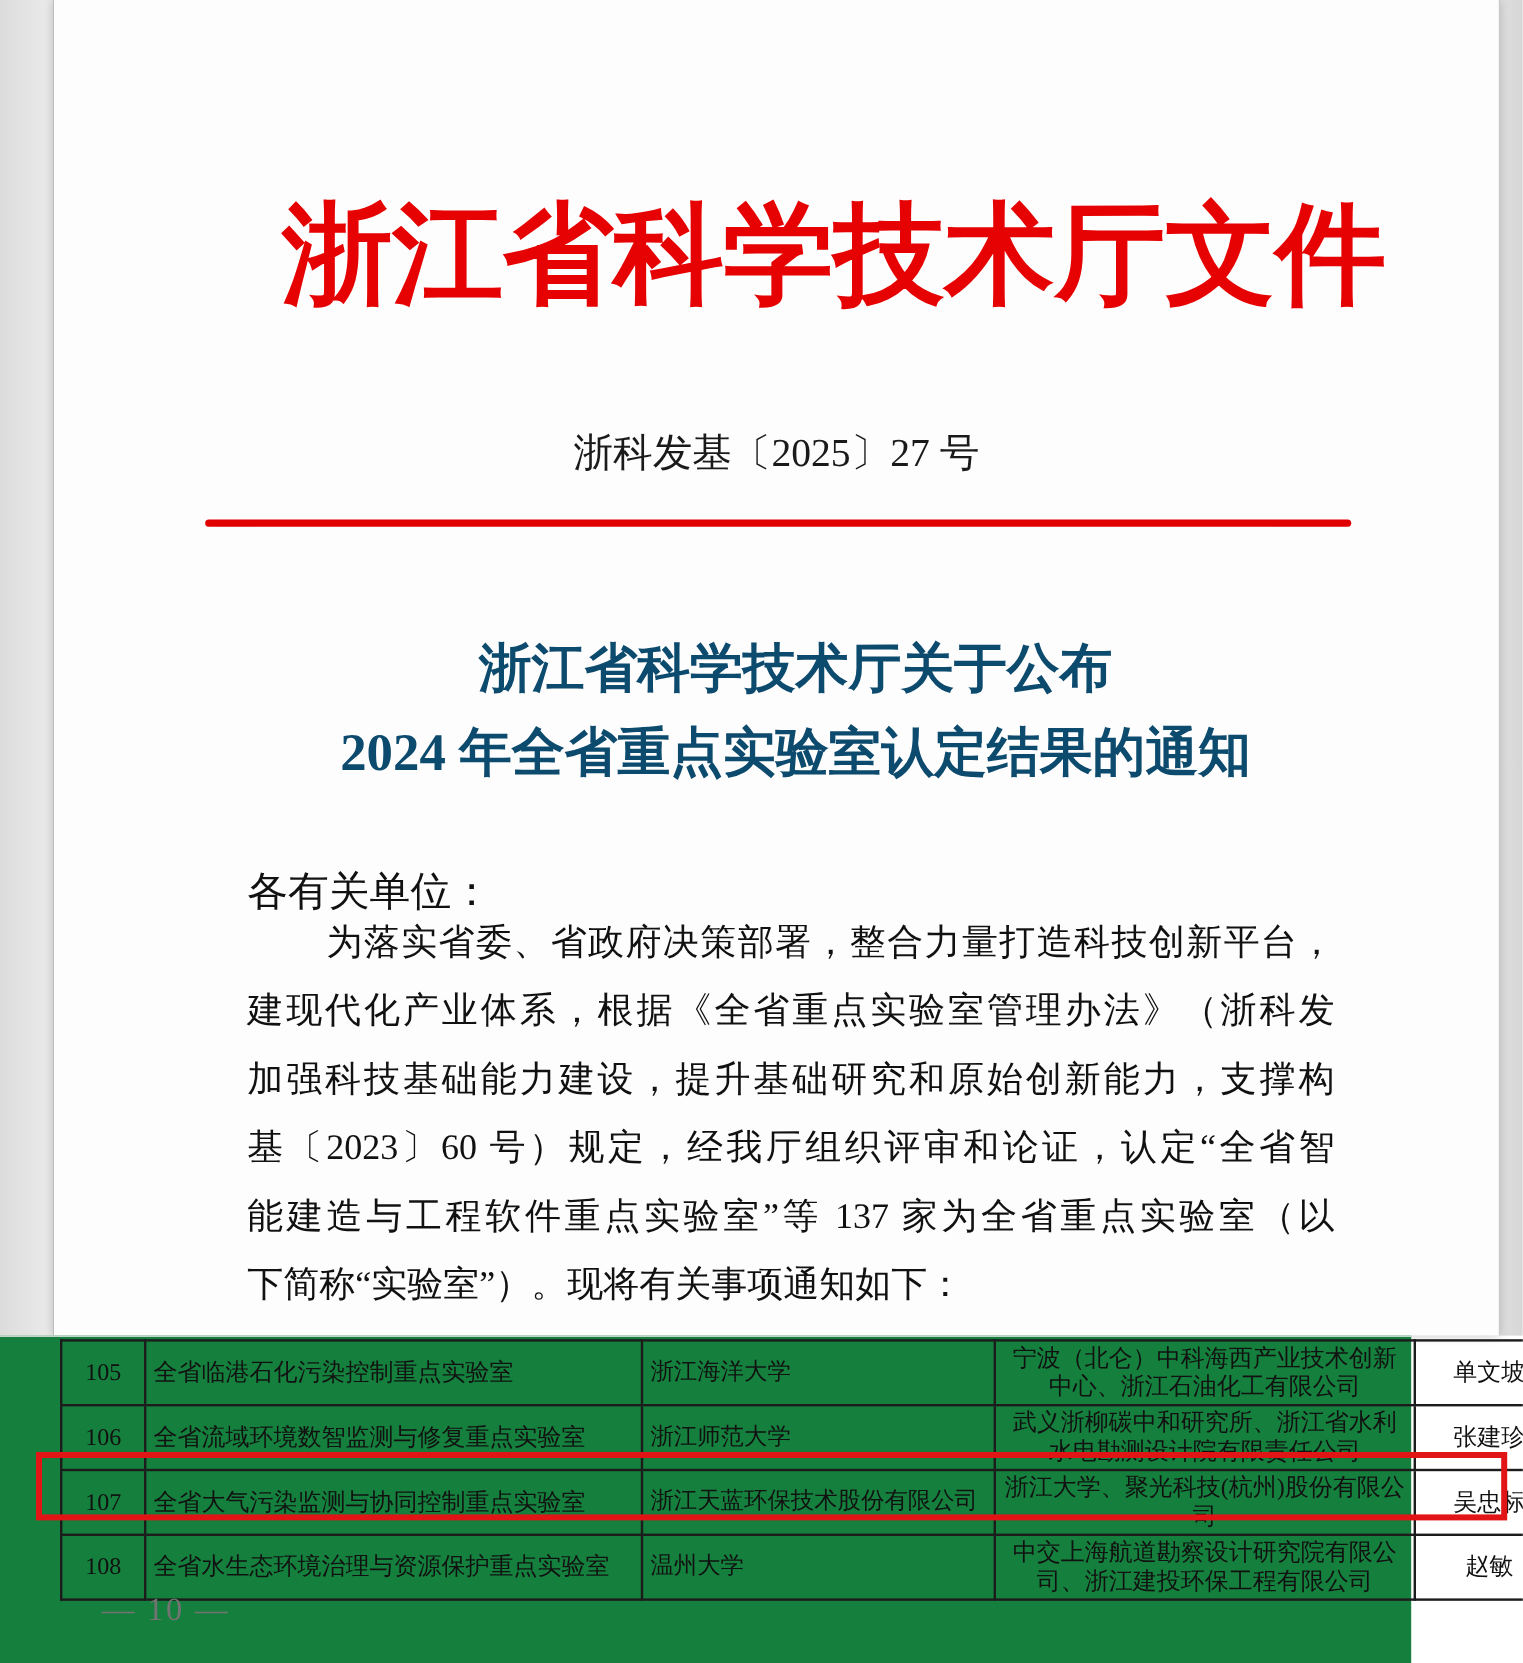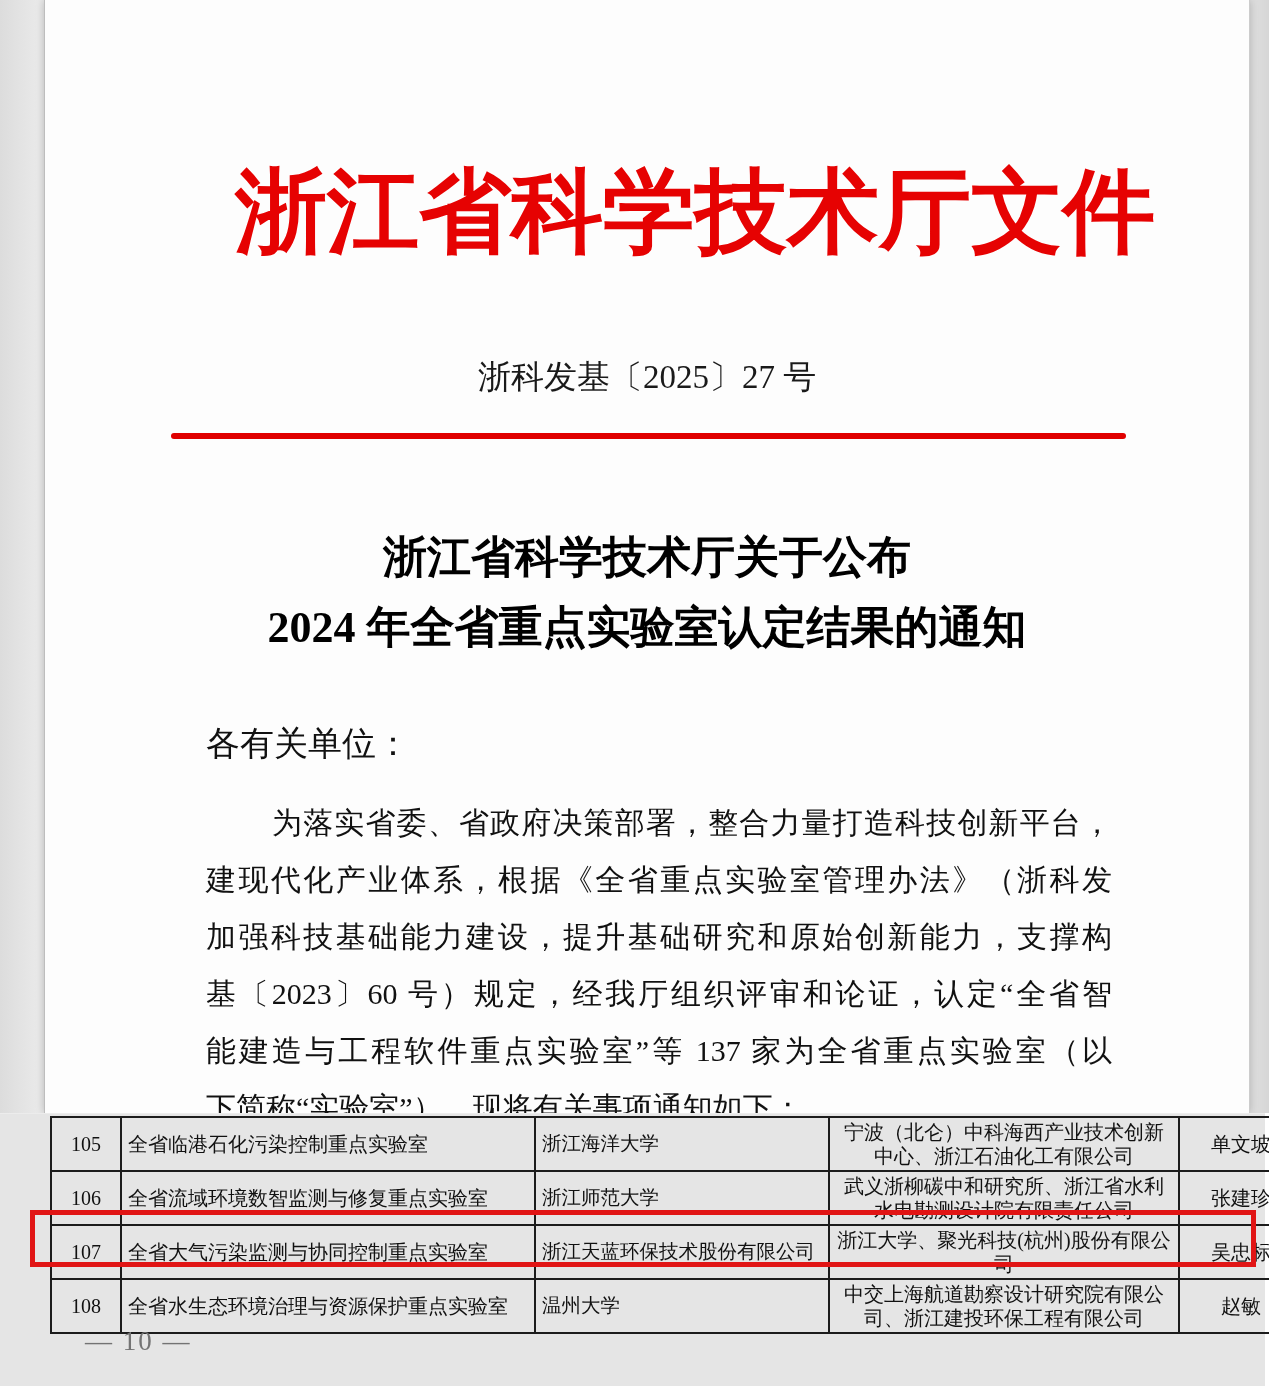--- a/index.html
+++ b/index.html
@@ -59,61 +59,61 @@
   .red-divider {
     position: absolute;
     left: 126px; top: 433px;
     width: 955px;
     height: 6px;
     background: var(--line-red, #e00000);
     border-radius: 3px;
   }
   .subtitle {
     position: absolute;
-    left: 0;
+    left: 16px;
     width: 100%;
     text-align: center;
     font-size: 44px;
     font-weight: bold;
-    color: #000000;
+    color: #0c4a6e;
     white-space: nowrap;
   }
   .subtitle.l1 { top: 528px; }
   .subtitle.l2 { top: 598px; }
 
   .salutation {
     position: absolute;
     left: 161px; top: 724px;
     font-size: 34px;
     line-height: 40px;
     color: #111;
     white-space: nowrap;
   }
   .body-paragraph {
     position: absolute;
-    left: 161px; top: 794px;
+    left: 161px; top: 757px;
     width: 906px;
     font-size: 30px;
     line-height: 57px;
     color: #111;
   }
   .body-line {
     text-align: justify;
     text-align-last: justify;
   }
   .body-line.indent { text-indent: 66px; }
   .body-line.last   { text-align-last: left; }
 
   
   .table-section {
     position: absolute;
     left: 0; top: 1113px;
-    width: 1265px;
+    width: 1176px;
     height: 273px;
-    background: #e5e5e5;
+    background: #15803d;
     border-top: 1px solid #ececec;
   }
   table.results {
     position: absolute;
     left: 50px; top: 2px;
     width: 1182px;
     border-collapse: collapse;
     table-layout: fixed;
     font-size: 20px;
     color: #111;

